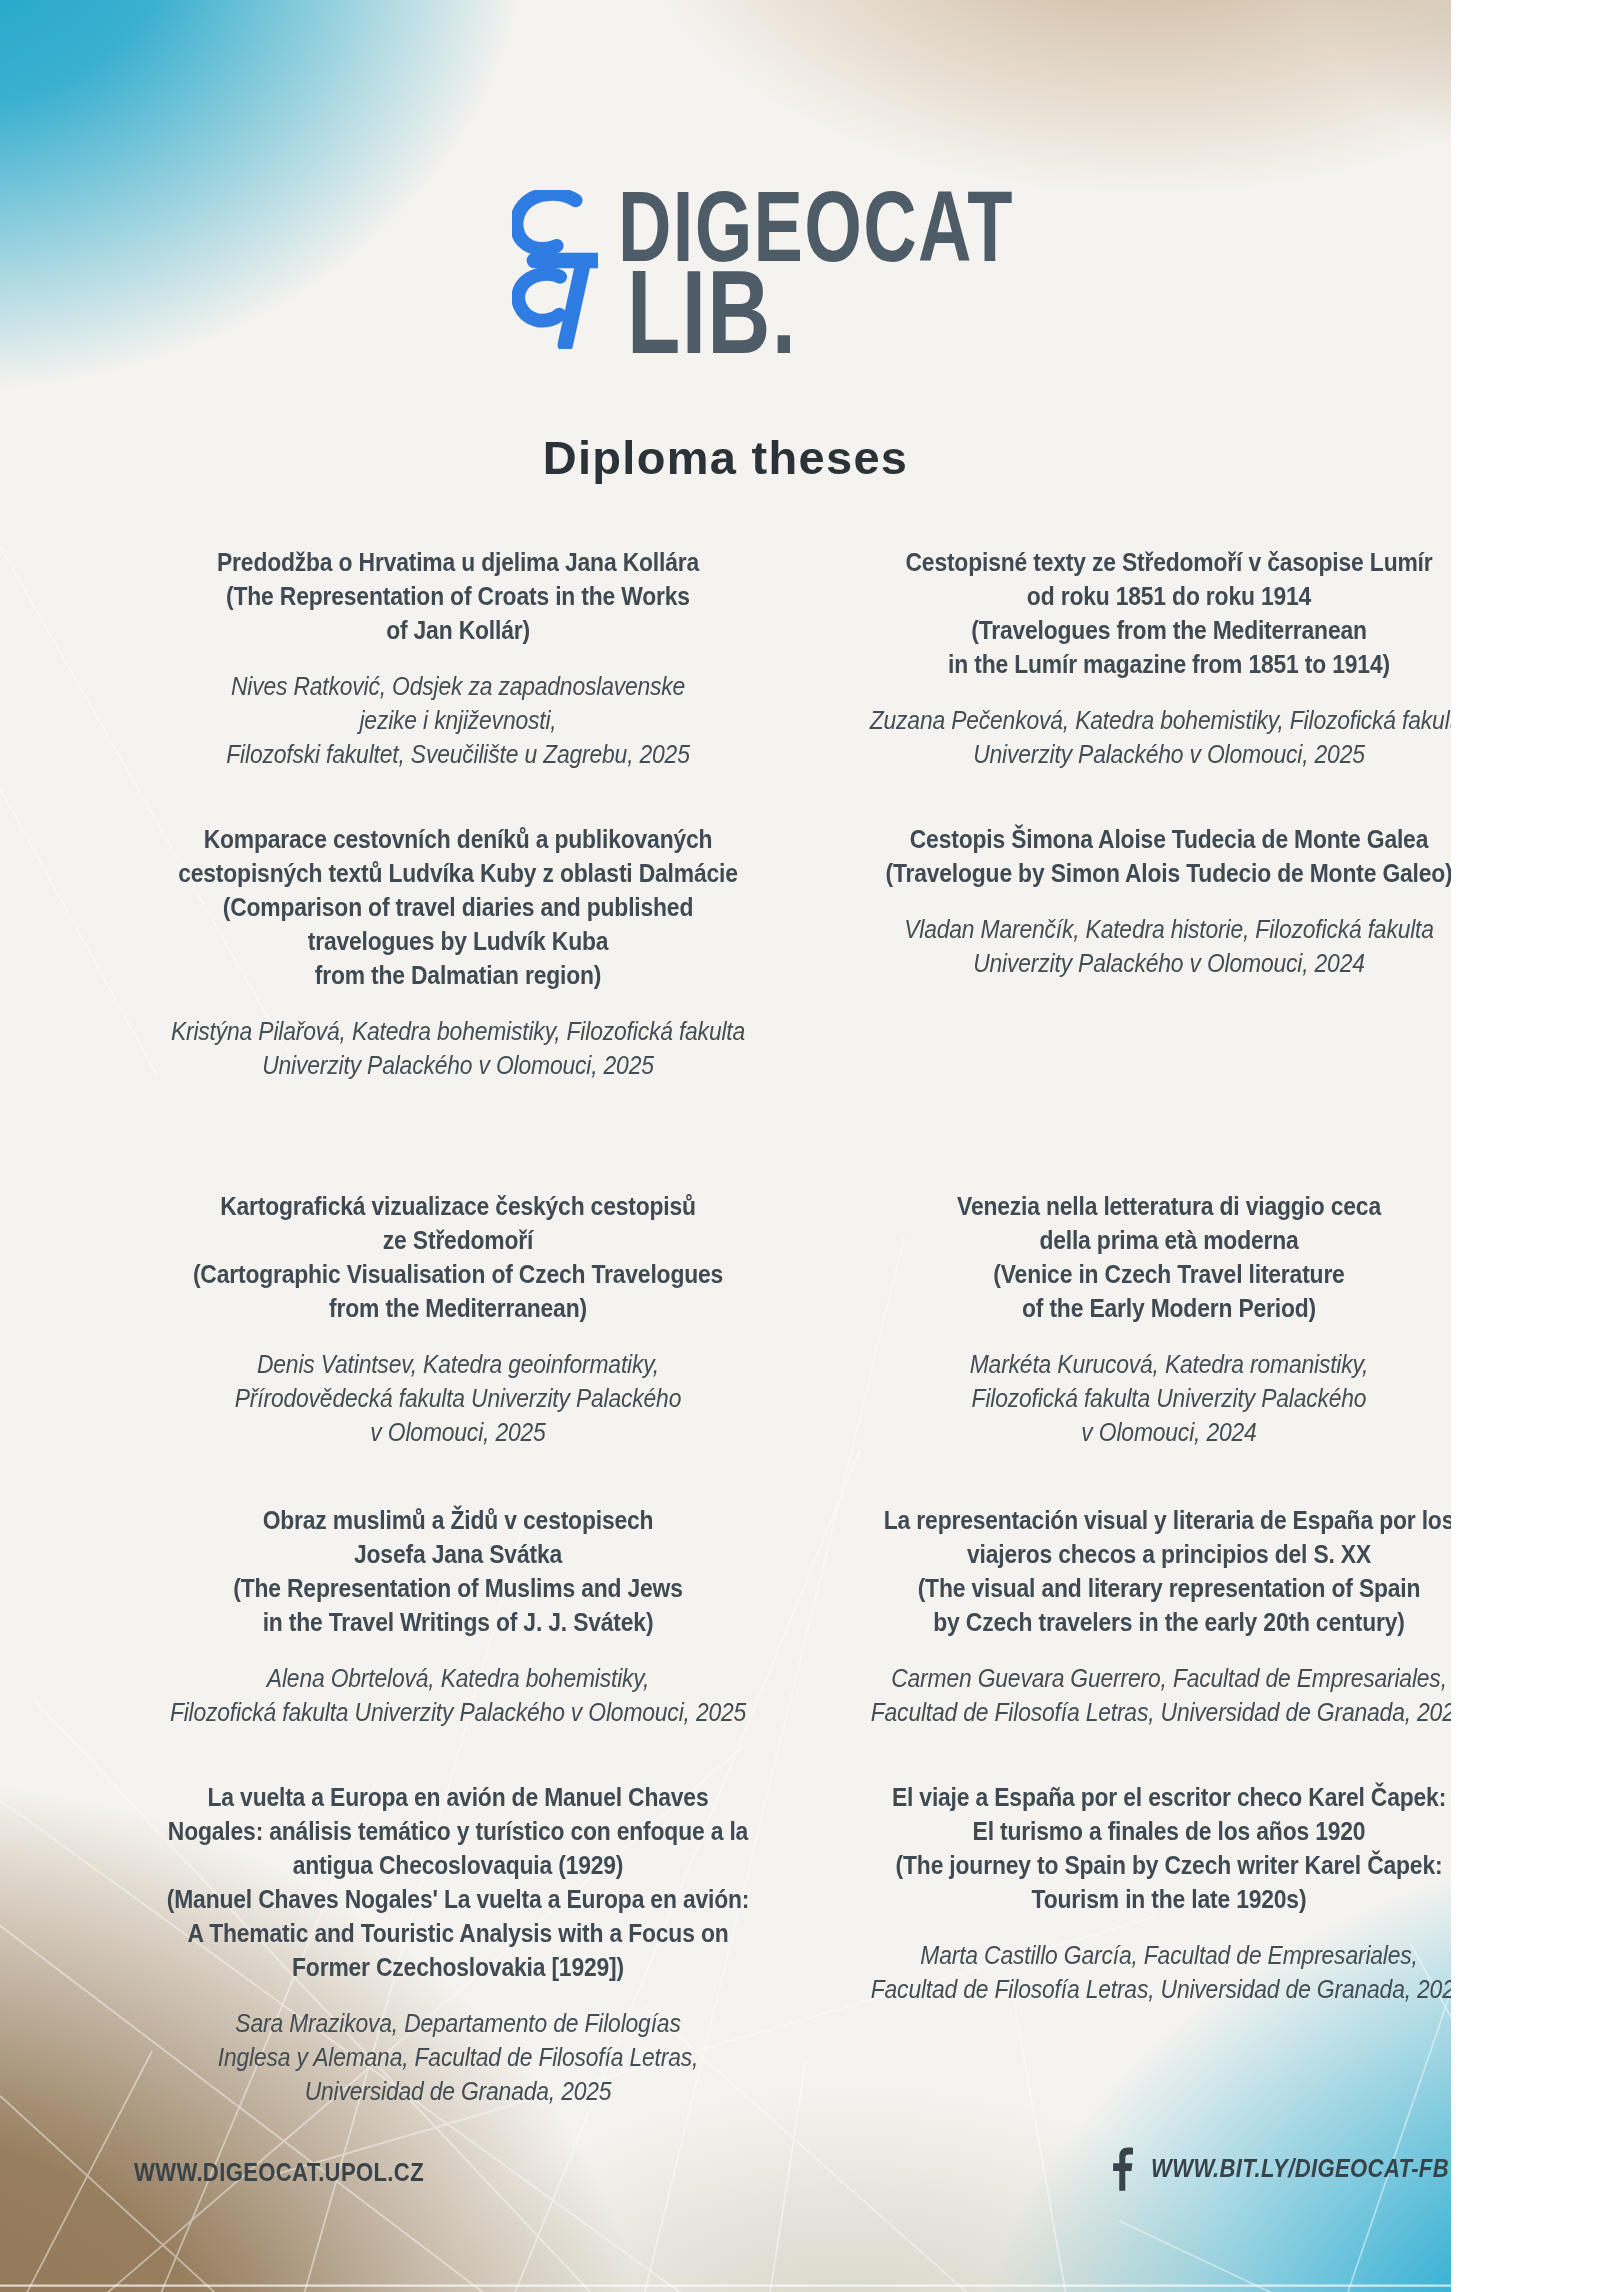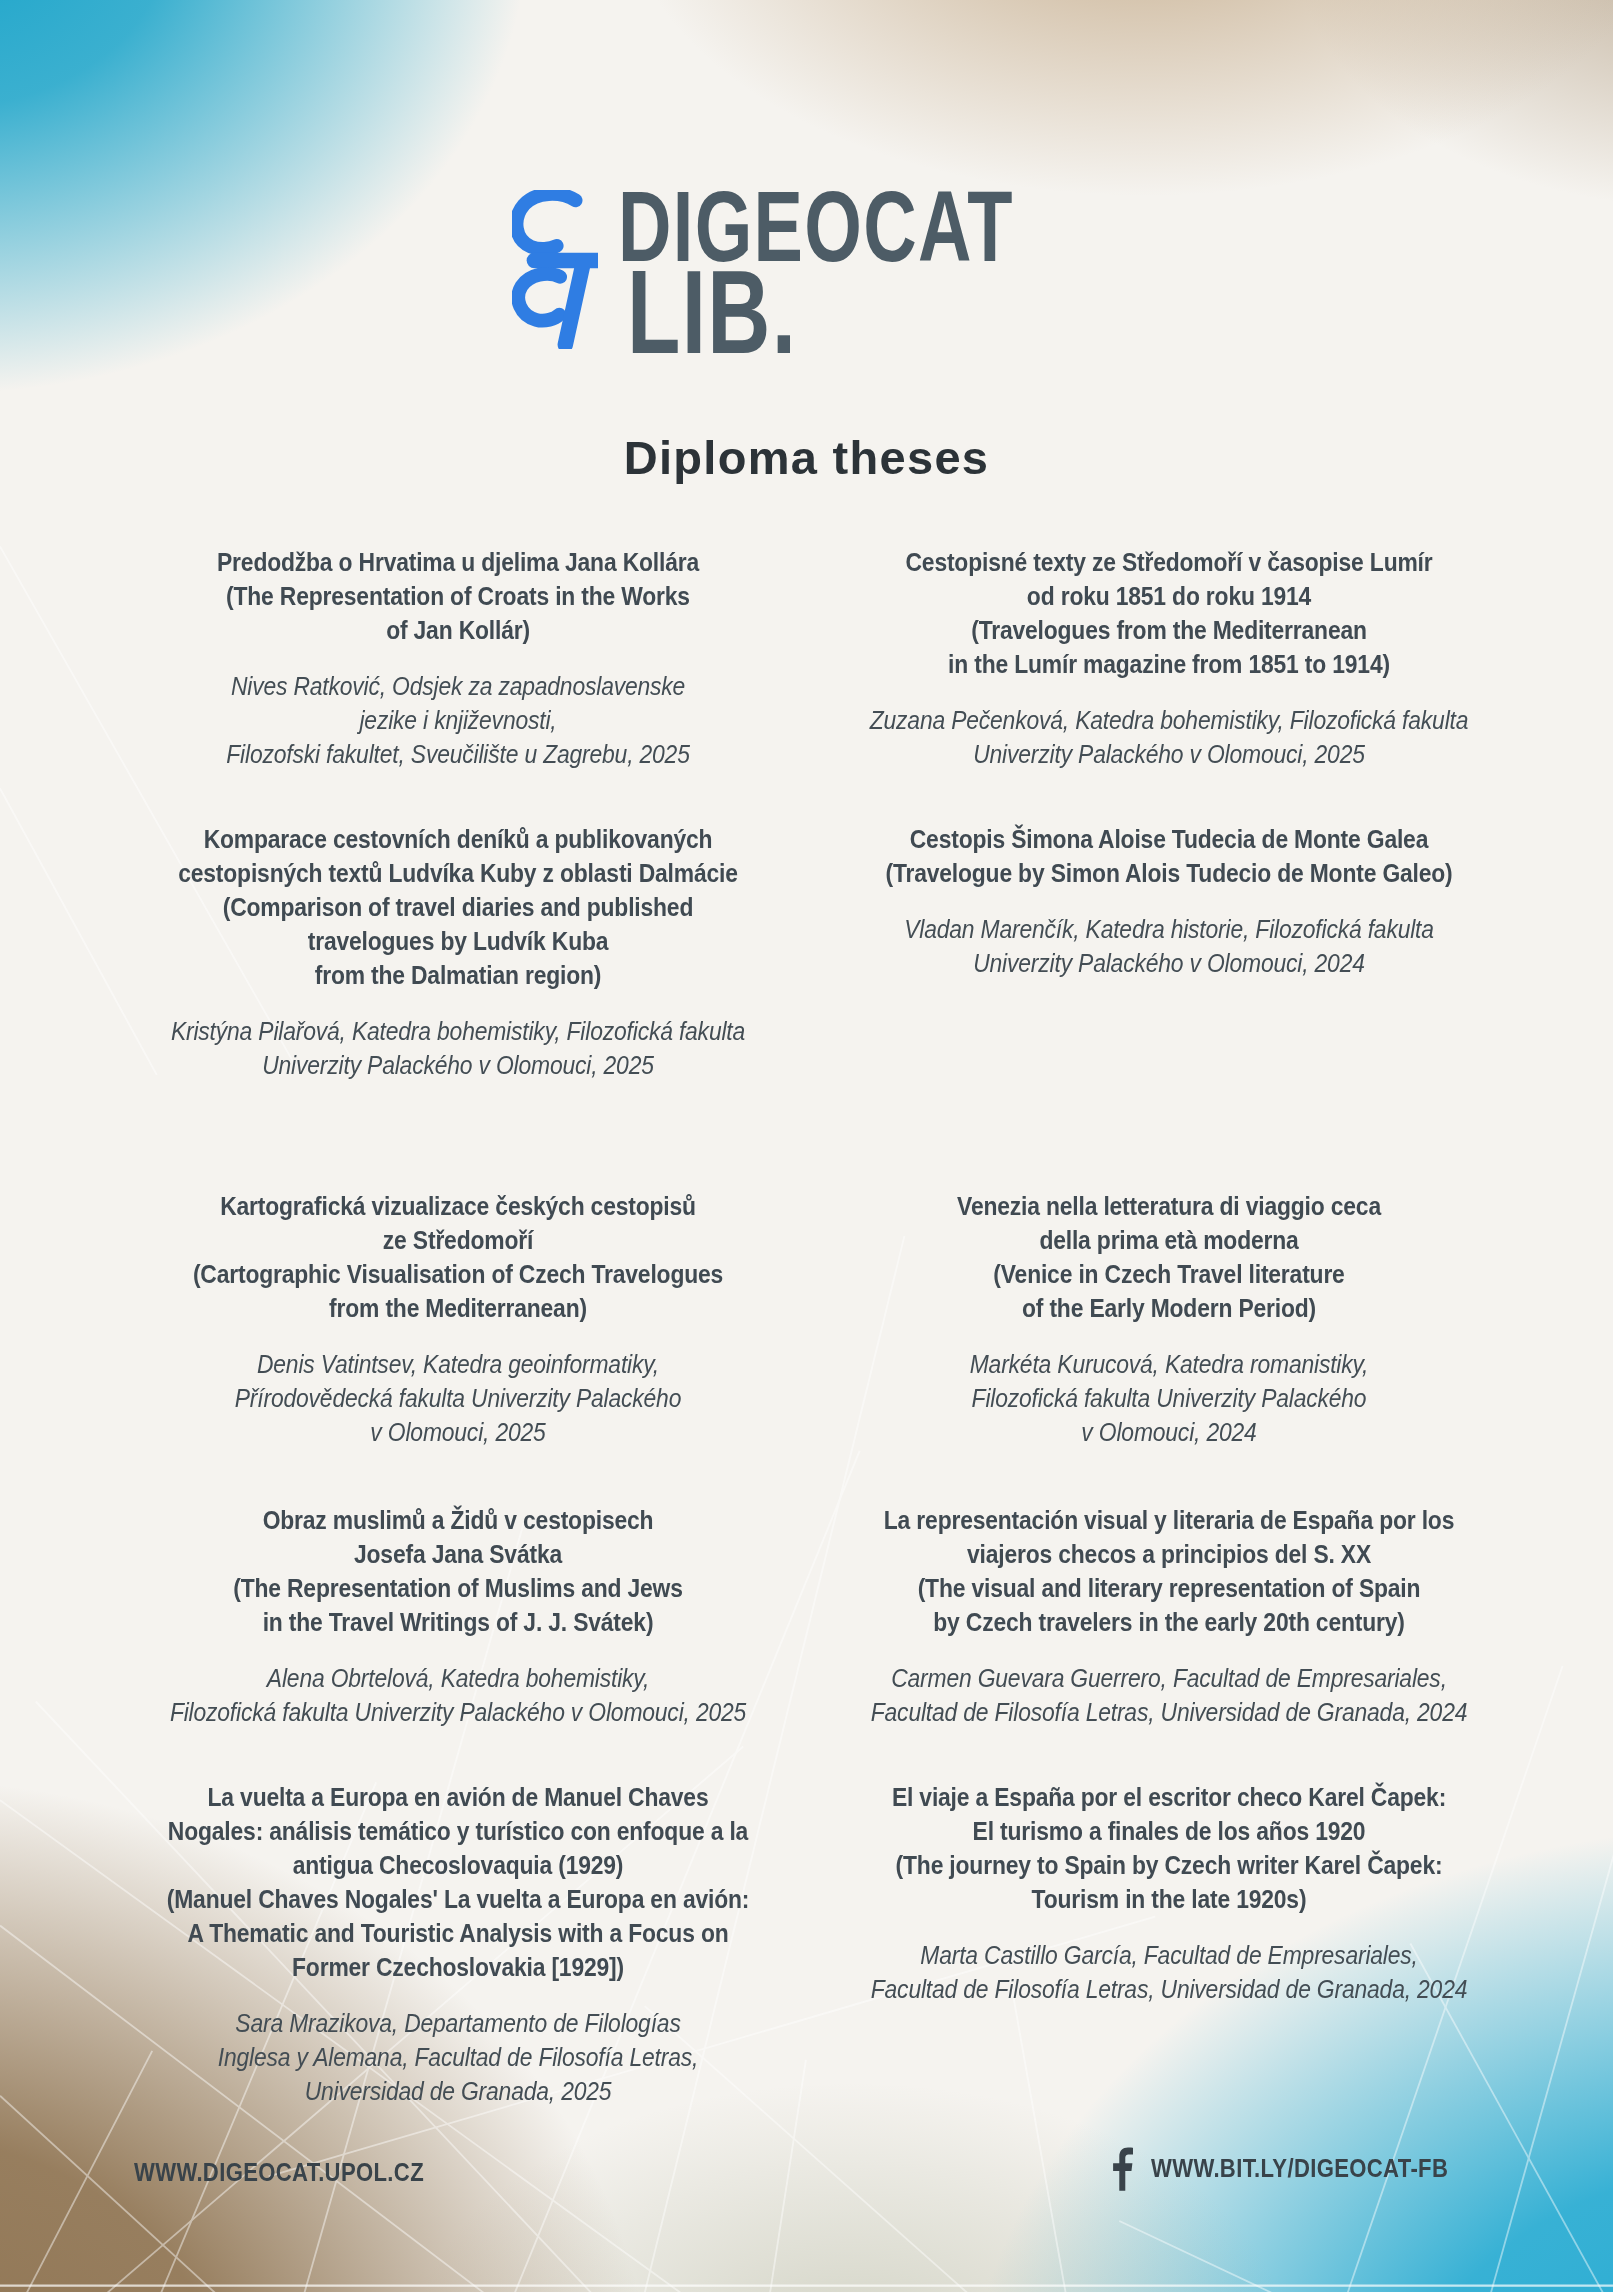--- a/index.html
+++ b/index.html
@@ -1,21 +1,21 @@
 <!DOCTYPE html>
 <html style="font-size:14.3px"><head>
 <meta charset="utf-8">
 <style>
   html,body{margin:0;padding:0;}
   body{
     width:1619px;height:2293px;overflow:hidden;
     font-family:"Liberation Sans",sans-serif;
   }
   .page{
-    position:relative;width:1613px;height:2293px;overflow:hidden;
+    position:relative;width:1451px;height:2293px;overflow:hidden;
     background:
       radial-gradient(896px 716px at -54px -72px, rgba(26,164,202,1) 0%, rgba(26,164,202,0.85) 25%, rgba(26,164,202,0) 65%),
       radial-gradient(806px 466px at 1146px -107px, rgba(193,166,131,0.9) 0%, rgba(193,166,131,0) 65%),
       radial-gradient(627px 403px at 1702px -54px, rgba(186,168,144,0.9) 0%, rgba(186,168,144,0) 65%),
       radial-gradient(1119px 940px at -107px 2418px, rgba(143,116,82,1) 0%, rgba(143,116,82,0.92) 30%, rgba(143,116,82,0) 68%),
       radial-gradient(627px 376px at 851px 2346px, rgba(154,160,130,0.38) 0%, rgba(154,160,130,0) 70%),
       radial-gradient(1164px 896px at 1755px 2436px, rgba(35,170,210,1) 0%, rgba(35,170,210,0.9) 30%, rgba(35,170,210,0) 68%),
       #f5f3ef;
   }
   .deco{position:absolute;inset:0;pointer-events:none;}
@@ -56,21 +56,21 @@
     color:#434d54;margin-top:21.5px;white-space:pre-line;
   }
   
   .footer-left{
     position:absolute;left:134px;top:2157px;
     font-size:26px;font-weight:700;letter-spacing:0.4px;color:#39434a;
     transform:scaleX(0.85);transform-origin:left top;white-space:nowrap;
   }
   .footer-right{
     position:absolute;left:1109px;top:2146px;
-    display:flex;align-items:center;gap:18px;
+    display:flex;align-items:center;gap:18px;font-style:italic;
   }
   .footer-right .url{
     font-size:26px;font-weight:700;letter-spacing:0.4px;color:#39434a;
     transform:scaleX(0.85);transform-origin:left center;white-space:nowrap;
   }
 </style>
 </head>
 <body>
 
 <div class="page">

